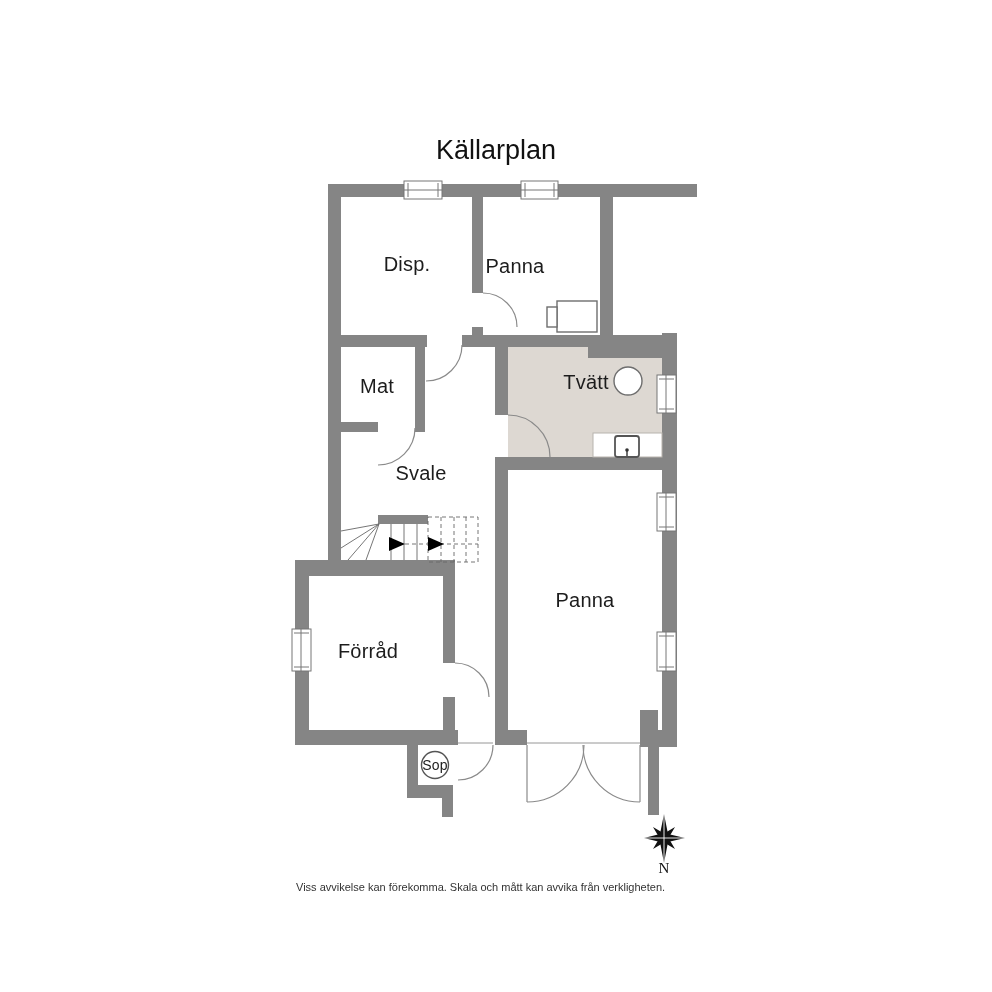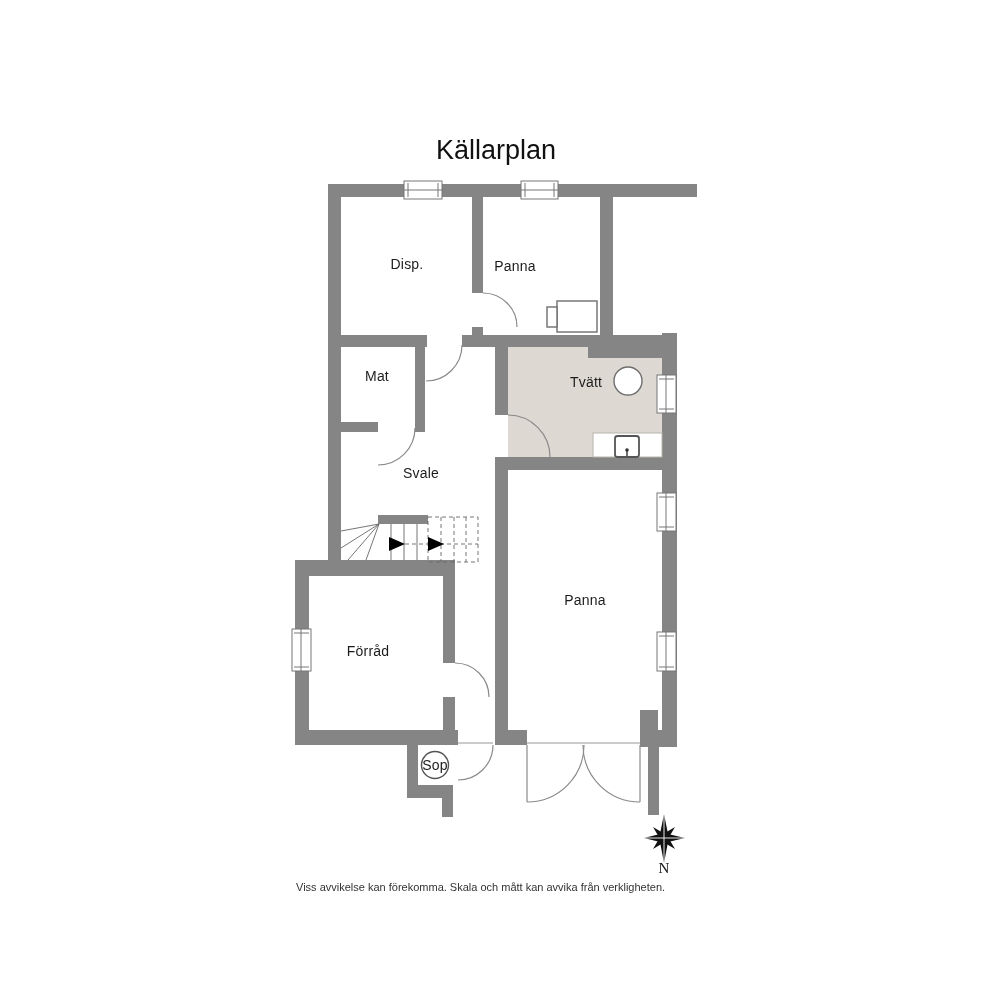--- a/index.html
+++ b/index.html
@@ -1,19 +1,19 @@
 <!DOCTYPE html>
 <html><head>
 <meta charset="utf-8">
 <style>
   html,body{margin:0;padding:0;background:#ffffff;}
   #canvas{position:relative;width:888px;height:992px;background:#ffffff;overflow:hidden;
           font-family:"Liberation Sans", sans-serif;margin-top:20px;}
   #plan-svg{position:absolute;left:0;top:0;}
-  .lbl{position:absolute;transform:translate(-50%,-50%);color:#1c1c1c;font-size:14px;
+  .lbl{position:absolute;transform:translate(-50%,-50%);color:#1c1c1c;font-size:20px;
        white-space:nowrap;letter-spacing:.2px;}
   .title{position:absolute;transform:translate(-50%,-50%);color:#111;font-size:27px;
          white-space:nowrap;}
   .sop-lbl{font-size:14px;}
   .n-lbl{font-family:"Liberation Serif", serif;font-size:15px;color:#111;}
   .disclaimer{position:absolute;color:#333;font-size:11px;white-space:nowrap;}
 </style>
 </head>
 <body>
 
@@ -146,21 +146,21 @@
       <polygon points="0,-24 4,-4 21,0 4,4 0,25 -4,4 -20,0 -4,-4"></polygon>
       <line x1="0" y1="-24" x2="0" y2="25" stroke="#fff" stroke-width="0.9"></line>
       <line x1="-20" y1="0" x2="21" y2="0" stroke="#fff" stroke-width="0.9"></line>
     </g>
   </svg>
 
   <div class="title" style="left:496px;top:130px">Källarplan</div>
 
   <div class="lbl" style="left:407px;top:244px">Disp.</div>
   <div class="lbl" style="left:515px;top:246px">Panna</div>
-  <div class="lbl" style="left:377px;top:356px">Mat</div>
+  <div class="lbl" style="left:377px;top:366px">Mat</div>
   <div class="lbl" style="left:586px;top:362px">Tvätt</div>
   <div class="lbl" style="left:421px;top:453px">Svale</div>
   <div class="lbl" style="left:368px;top:631px">Förråd</div>
   <div class="lbl" style="left:585px;top:580px">Panna</div>
 
   <div class="lbl sop-lbl" style="left:435px;top:745px">Sop</div>
   <div class="lbl n-lbl" style="left:664px;top:848px">N</div>
 
   <div class="disclaimer" style="left:296px;top:861px">Viss avvikelse kan förekomma. Skala och mått kan avvika från verkligheten.</div>
 </div>

